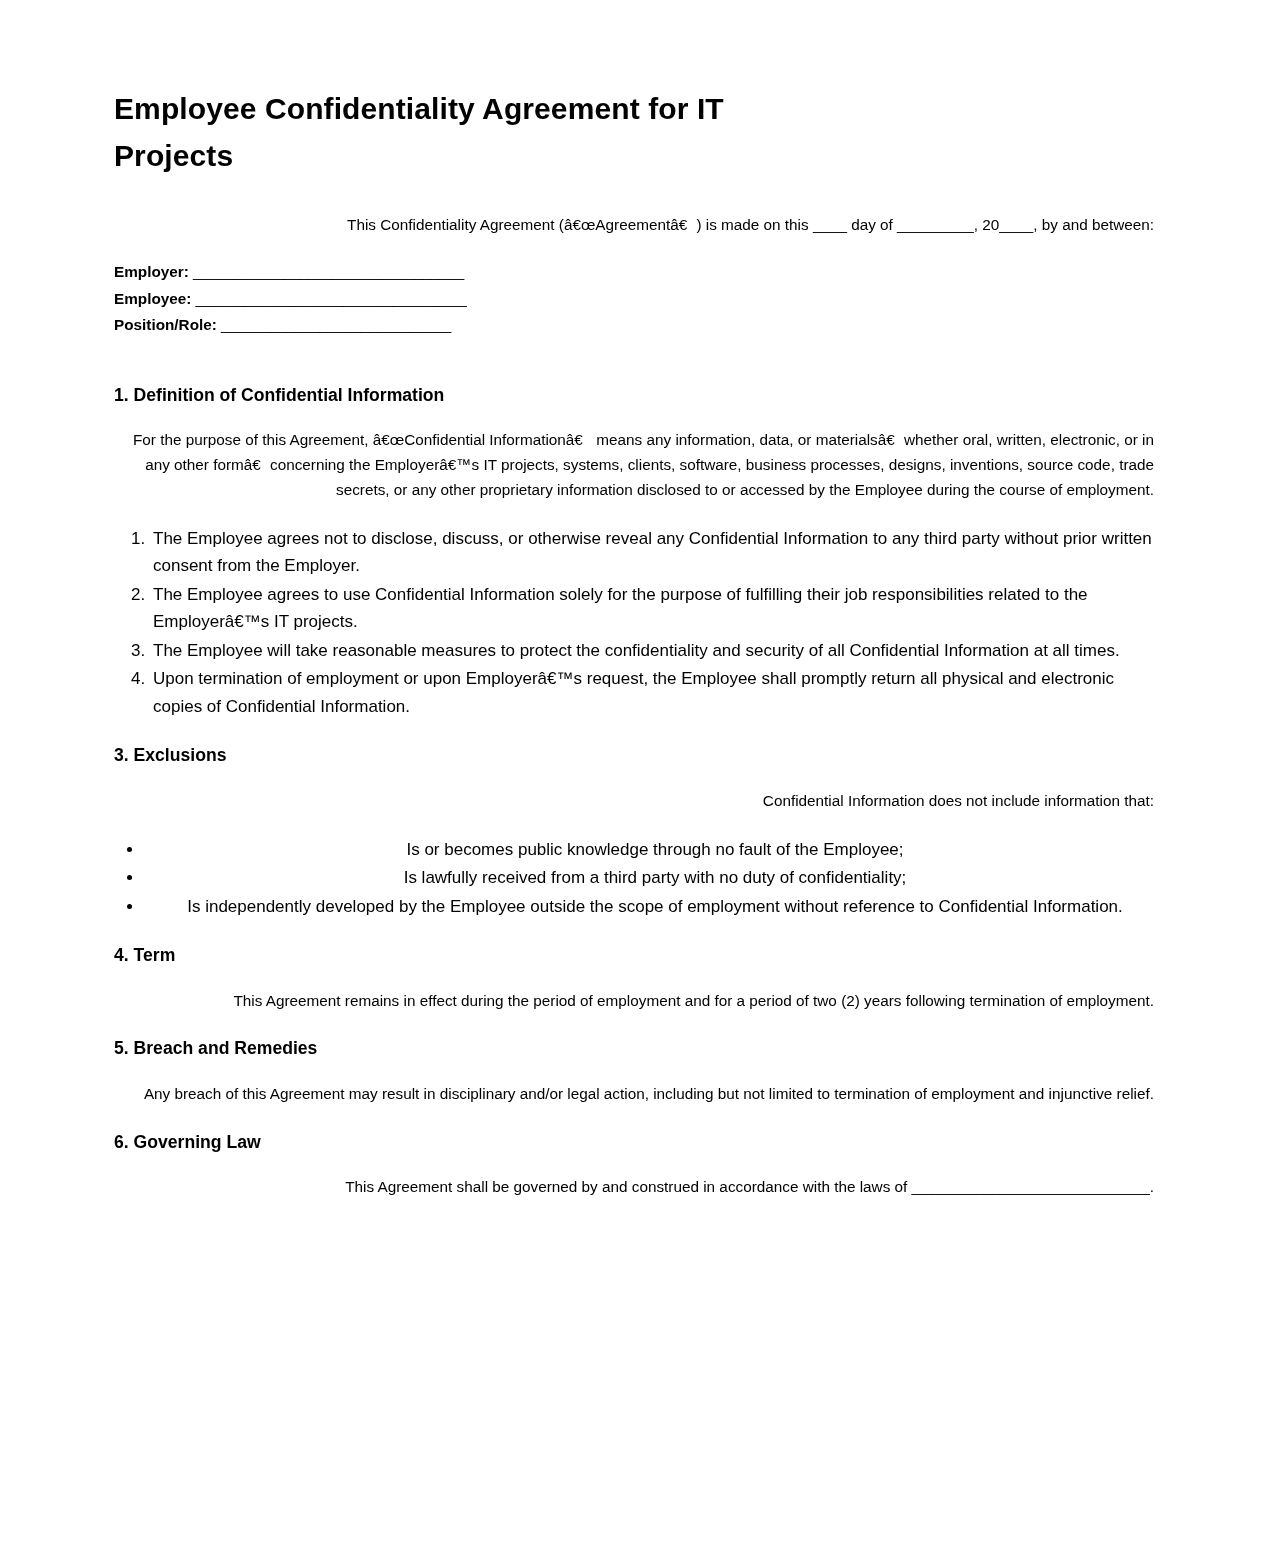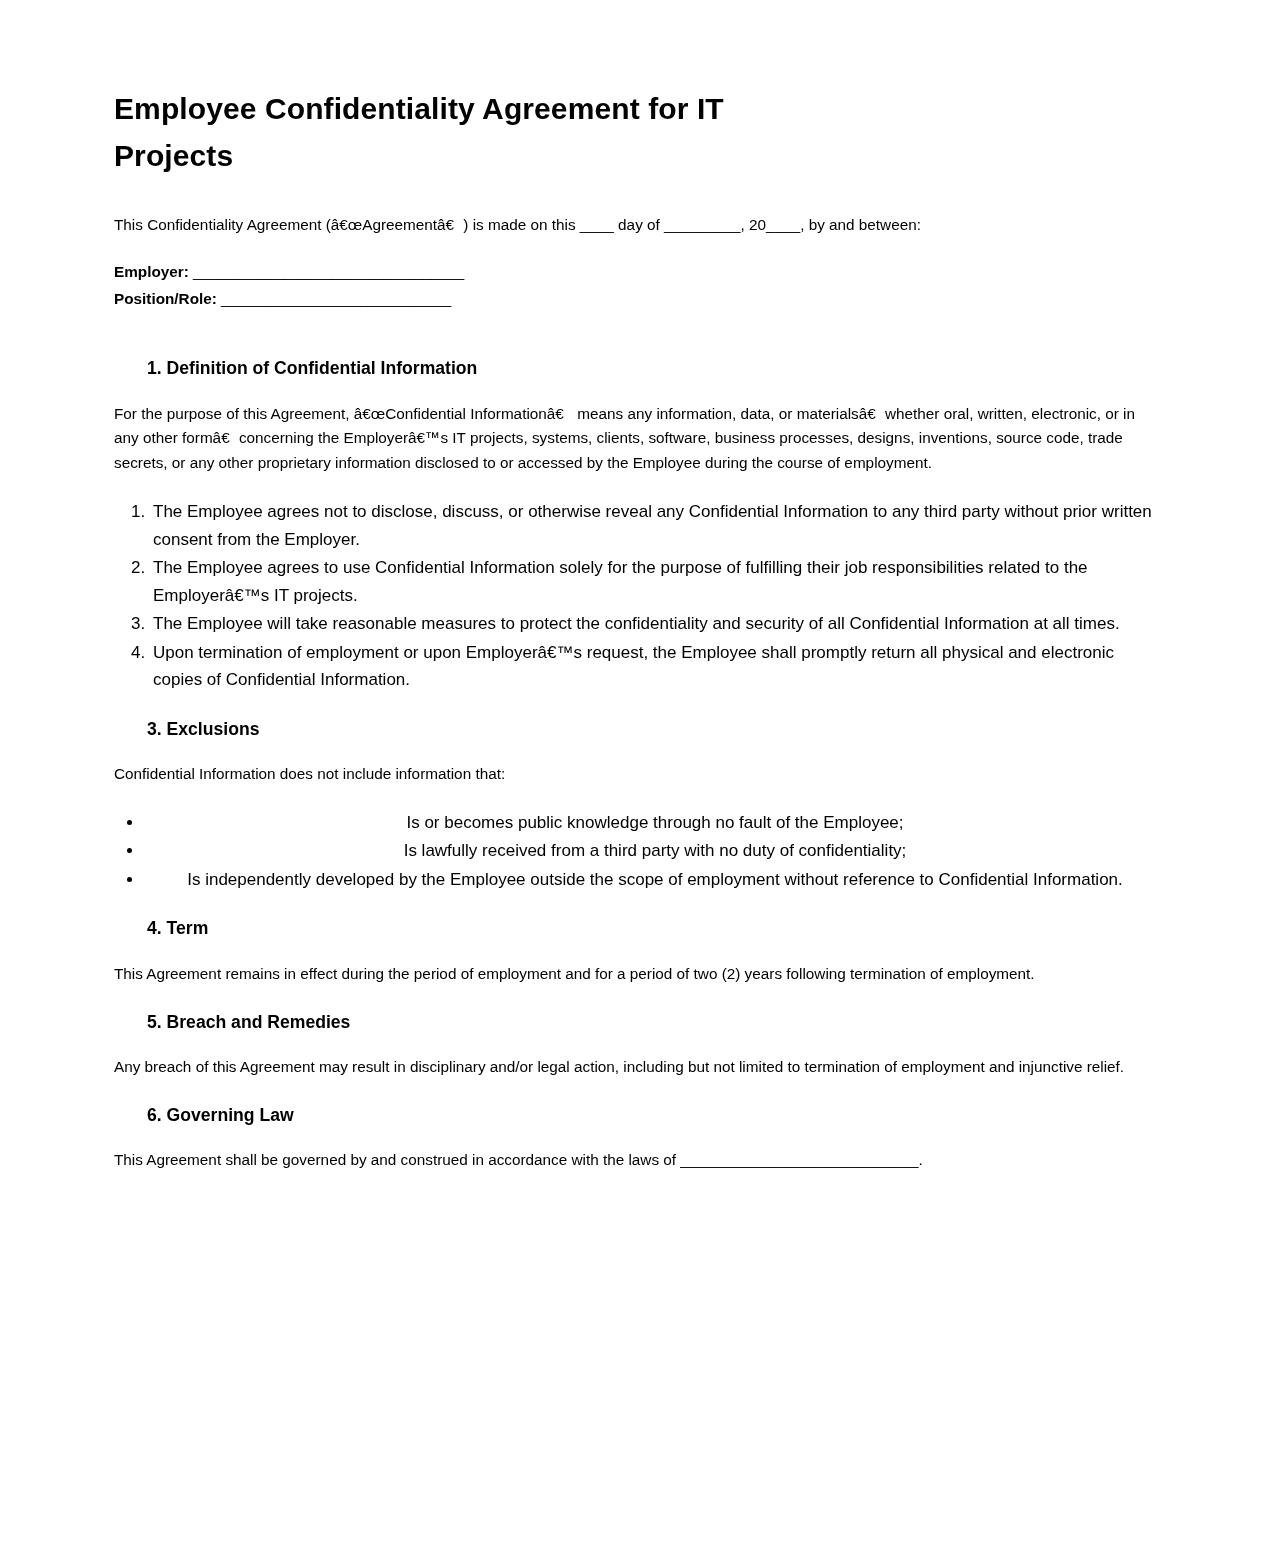--- a/index.html
+++ b/index.html
@@ -29,20 +29,21 @@
     margin: 0 0 34px 0;
     letter-spacing: 0.1px;
     max-width: 620px;
   }
 
   p.para {
     font-size: 15.3px;
     line-height: 1.62;
     margin: 0 0 22px 0;
     max-width: 1040px;
+    text-align: right;
   }
 
   .party-block {
     margin: 13px 0 44px 0;
   }
   .party-line {
     font-size: 15.3px;
     line-height: 1.62;
     margin: 0 0 2px 0;
     white-space: nowrap;
@@ -55,21 +56,20 @@
   }
 
   h2.section-heading {
     font-size: 17.6px;
     font-weight: bold;
     line-height: 1.5;
     margin: 34px 0 20px 0;
   }
   h2.section-heading:first-of-type {
     margin-top: 0;
-    margin-left: 33px;
   }
 
   ol.num-list, ul.bullet-list {
     font-size: 17px;
     line-height: 1.62;
     margin: 0 0 22px 0;
     padding-left: 36px;
     max-width: 1040px;
   }
   ol.num-list { list-style-type: decimal; }
@@ -88,20 +88,24 @@
 
 <div class="page">
 
   <h1 class="doc-title">Employee Confidentiality Agreement for IT Projects</h1>
 
   <p class="para">This Confidentiality Agreement (â€œAgreementâ€) is made on this ____ day of _________, 20____, by and between:</p>
 
   <div class="party-block">
     <div class="party-line">
       <span class="label">Employer:</span>
+      <span class="fill">_________________________________</span>
+    </div>
+    <div class="party-line">
+      <span class="label">Employee:</span>
       <span class="fill">_________________________________</span>
     </div>
     <div class="party-line">
       <span class="label">Position/Role:</span>
       <span class="fill">____________________________</span>
     </div>
   </div>
 
   <section>
     <h2 class="section-heading">1. Definition of Confidential Information</h2>

